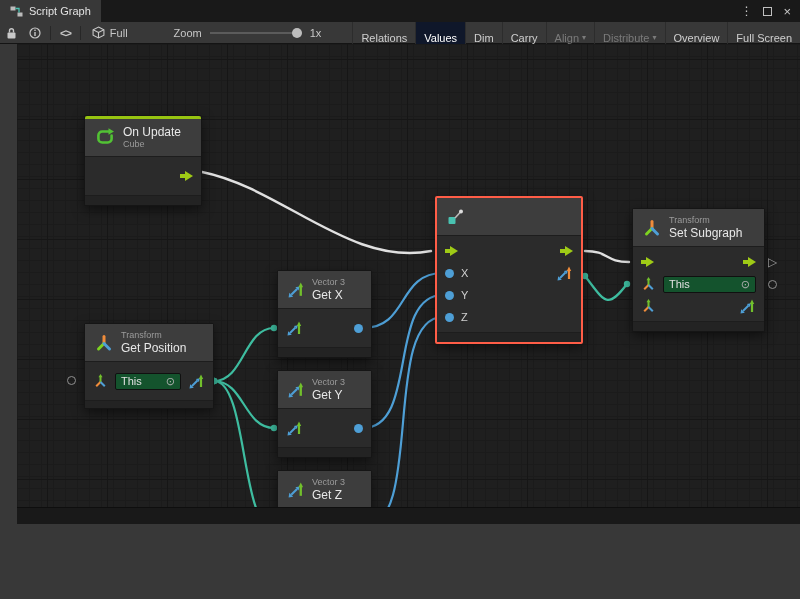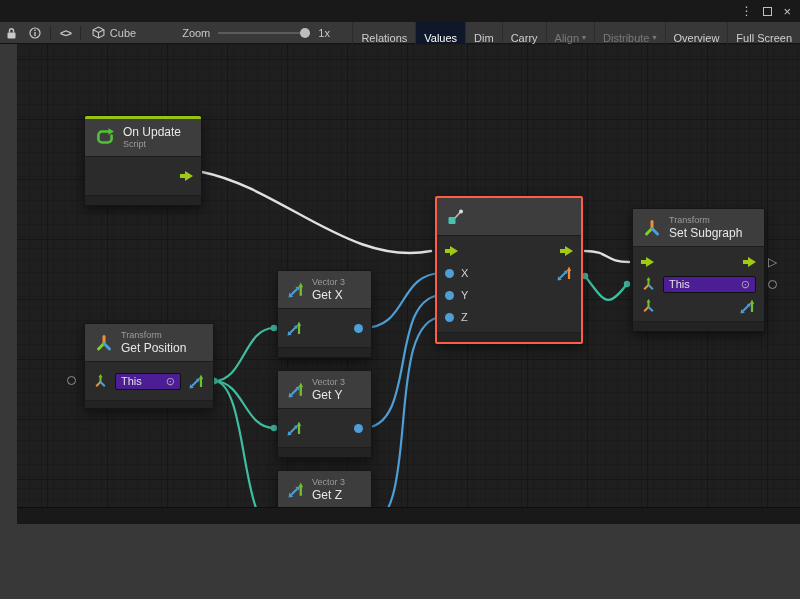--- a/index.html
+++ b/index.html
@@ -54,32 +54,40 @@
   .sub { font-size:9px; color:#9b9b9b; }
   .ttl { font-size:12px; color:#e8e8e8; }
   .rows { padding:4px 0; }
   .row { display:flex; align-items:center; height:22px; padding:0 8px; gap:7px; }
   .row.tall { height:30px; }
   .spacer { flex:1; }
   .ftr { height:10px; background:#232323; border-top:1px solid #1d1d1d; border-radius:0 0 2px 2px; }
   .ftr.sm { height:8px; }
   .bdot { width:9px; height:9px; border-radius:50%; background:#4E9FD6; flex:0 0 auto; }
   .plabel { color:#d0d0d0; }
-  .field { flex:1; display:flex; align-items:center; justify-content:space-between; height:17px; background:#4c1d95; border:1px solid #101010; border-radius:2px; padding:0 5px; color:#e0e0e0; font-size:11px; }
+  .field { flex:1; display:flex; align-items:center; justify-content:space-between; height:17px; background:#14532d; border:1px solid #101010; border-radius:2px; padding:0 5px; color:#e0e0e0; font-size:11px; }
   .target { color:#b0b0b0; font-size:11px; line-height:1; }
   .floating { position:absolute; z-index:2; color:#9a9a9a; }
   .hollow-circle { width:9px; height:9px; border:1.5px solid #8f8f8f; border-radius:50%; }
   .hollow-tri { font-size:12px; line-height:1; }
 </style>
 </head>
 <body>
 
 <div id="app">
 
   <div id="tabbar">
+    <div class="tab">
+      <svg width="13" height="13" viewBox="0 0 13 13">
+        <rect x="0.5" y="1.5" width="5" height="4" fill="#bbbbbb"></rect>
+        <rect x="7.5" y="7.5" width="5" height="4" fill="#bbbbbb"></rect>
+        <path d="M5.5 3.5 H9 V7.5" fill="none" stroke="#49C2B1" stroke-width="1.3"></path>
+      </svg>
+      <span>Script Graph</span>
+    </div>
     <div class="win-icons">
       <span class="kebab">⋮</span>
       <span class="maxbox"></span>
       <span class="closex">×</span>
     </div>
   </div>
 
   <div id="toolbar">
     <span class="tb-ico">
       <svg width="11" height="12" viewBox="0 0 11 12">
@@ -95,21 +103,21 @@
       </svg>
     </span>
     <span class="tb-divider"></span>
     <span class="tb-ico code-glyph">&lt;&gt;</span>
     <span class="tb-divider"></span>
     <div class="obj-group">
       <svg width="13" height="13" viewBox="0 0 12 12">
         <path d="M6 1 L11 3.5 V8.5 L6 11 L1 8.5 V3.5 Z" fill="none" stroke="#c8c8c8" stroke-width="1"></path>
         <path d="M1 3.5 L6 6 L11 3.5 M6 6 V11" fill="none" stroke="#c8c8c8" stroke-width="1"></path>
       </svg>
-      <span>Cube</span>
+      <span>Full</span>
     </div>
     <div class="zoom-group">
       <span>Zoom</span>
       <div class="zoom-slider">
         <div class="zoom-track"></div>
         <div class="zoom-knob"></div>
       </div>
       <span>1x</span>
     </div>
     <div class="tb-buttons">
@@ -159,21 +167,21 @@
 
     <div class="node" style="left:67px; top:71px; width:118px;">
       <div class="accent"></div>
       <div class="hdr">
         <svg width="22" height="22" viewBox="0 0 22 22">
           <path d="M15 4.5 H8.2 a3.8 3.8 0 0 0 -3.8 3.8 v3.4 a3.8 3.8 0 0 0 3.8 3.8 h5.6 a3.8 3.8 0 0 0 3.8 -3.8 V8.6" fill="none" stroke="#52C234" stroke-width="2.6" stroke-linecap="round"></path>
           <polygon points="14.5,1.2 20,4.5 14.5,7.8" fill="#52C234"></polygon>
         </svg>
         <div class="tcol">
           <span class="ttl">On Update</span>
-          <span class="sub">Script</span>
+          <span class="sub">Cube</span>
         </div>
       </div>
       <div class="rows">
         <div class="row tall">
           <span class="spacer"></span>
           <svg width="13" height="10" viewBox="0 0 13 10">
             <rect x="0" y="3" width="5" height="4" fill="#9FCB16"></rect>
               <polygon points="5,0 13,5 5,10" fill="#9FCB16"></polygon>
           </svg>
         </div>

